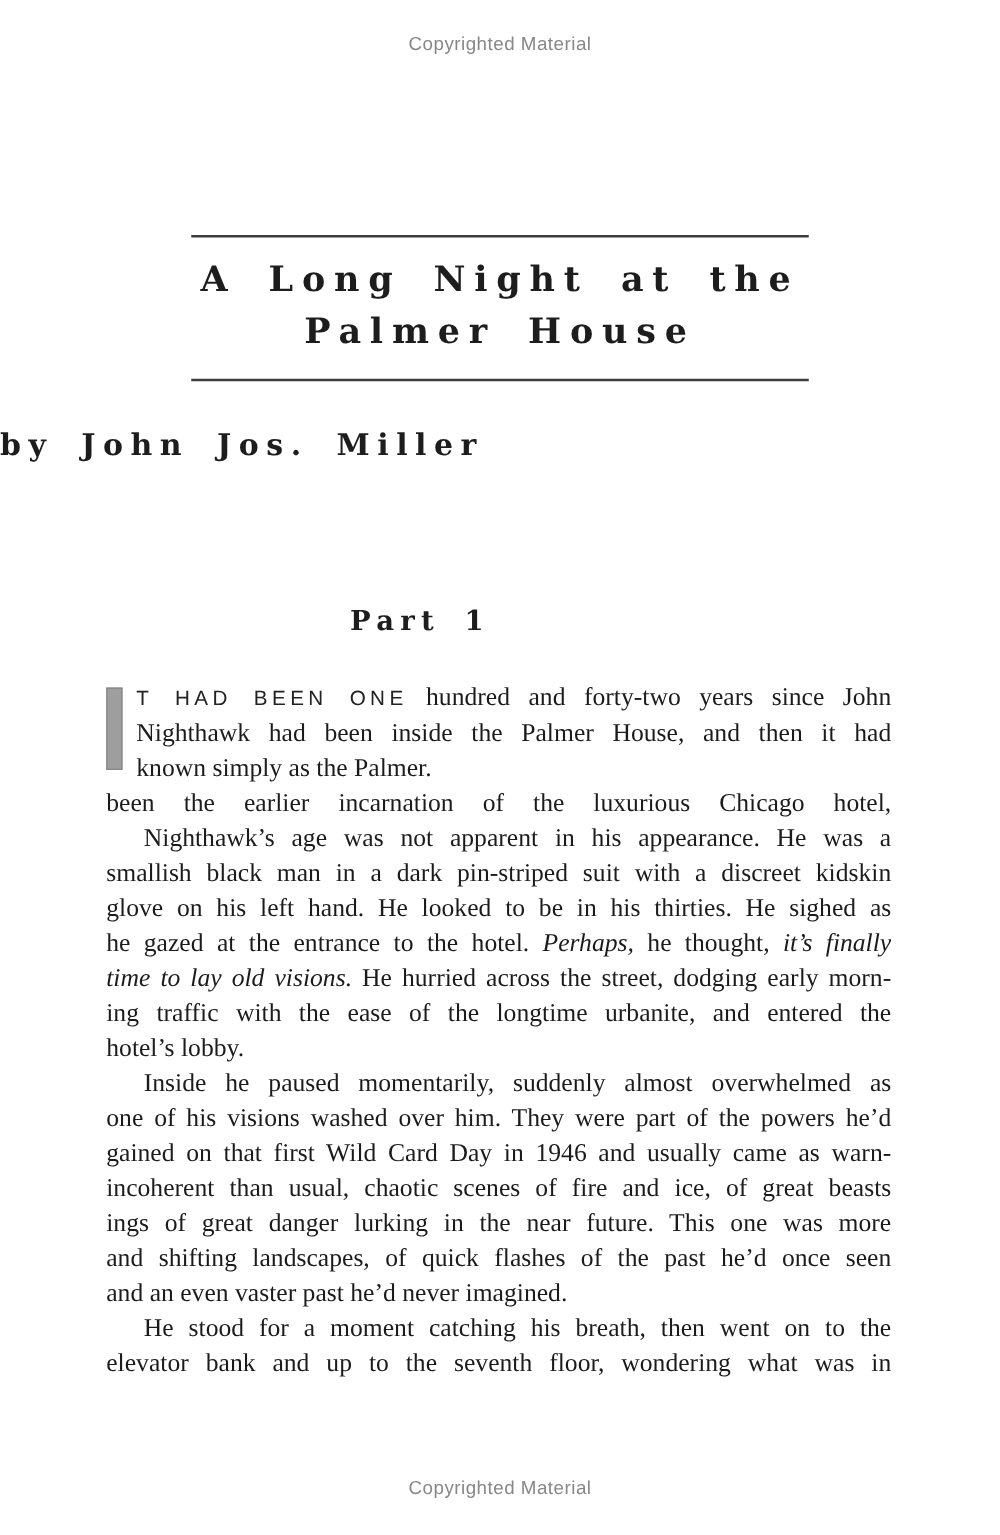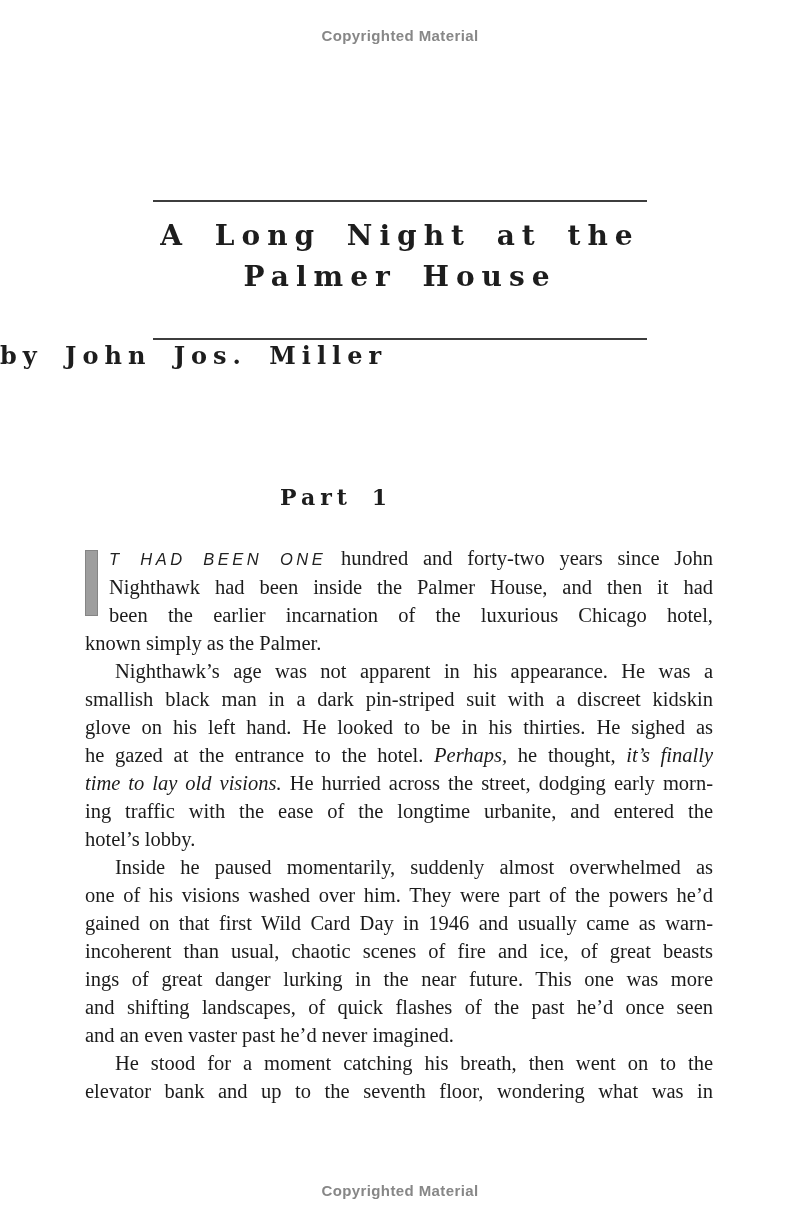--- a/index.html
+++ b/index.html
@@ -13,35 +13,35 @@
     background: #ffffff;
     overflow: hidden;
     font-family: "Liberation Serif", serif;
   }
   .notice {
     position: absolute;
     left: 0; width: 800px;
     text-align: center;
     font-family: "Liberation Sans", sans-serif;
     font-size: 15px;
-    font-weight: 700;
+    font-weight: 400;
     letter-spacing: 0.4px;
     color: #878787;
   }
   .notice-top { top: 27px; }
   .notice-bottom { top: 1182px; }
 
   .title-block {
     position: absolute;
     left: 153px;
-    top: 200px;
+    top: 188px;
     width: 494px;
     border-top: 2px solid #3d3d3d;
     border-bottom: 2px solid #3d3d3d;
-    height: 140px;
+    height: 117px;
     box-sizing: border-box;
   }
   .chapter-title {
     margin-top: 13px;
     text-align: center;
     font-family: "DejaVu Serif", serif;
     font-weight: 700;
     font-size: 28px;
     line-height: 41px;
     letter-spacing: 7px;
@@ -91,21 +91,20 @@
     text-align: left;
     text-align-last: left;
   }
   .line.indent { text-indent: 30px; }
   .seg-italic { font-style: italic; }
   .seg-opener {
     font-family: "Liberation Sans", sans-serif;
     font-size: 16.5px;
     letter-spacing: 3.5px;
     color: #222222;
-    font-style: italic;
   }
   .drop-cap-bar {
     float: left;
     width: 13px;
     height: 66px;
     margin: 6px 11px 0 0;
     background: #9e9e9e;
     border: 1px solid #858585;
     box-sizing: border-box;
   }
@@ -126,22 +125,22 @@
 
   <div class="byline">by John Jos. Miller</div>
 
   <div class="part-heading">Part 1</div>
 
   <div class="body-text" id="body-text">
       <div class="para">
         <div class="drop-cap-bar"></div>
         <div class="line"><span class="seg-opener">T HAD BEEN ONE</span><span> hundred and forty-two years since John</span></div>
         <div class="line"><span>Nighthawk had been inside the Palmer House, and then it had</span></div>
+        <div class="line last"><span>known simply as the Palmer.</span></div>
         <div class="line"><span>been the earlier incarnation of the luxurious Chicago hotel,</span></div>
-        <div class="line last"><span>known simply as the Palmer.</span></div>
       </div>
       <div class="para">
         <div class="line indent"><span>Nighthawk’s age was not apparent in his appearance. He was a</span></div>
         <div class="line"><span>smallish black man in a dark pin-striped suit with a discreet kidskin</span></div>
         <div class="line"><span>glove on his left hand. He looked to be in his thirties. He sighed as</span></div>
         <div class="line"><span>he gazed at the entrance to the hotel. </span><span class="seg-italic">Perhaps,</span><span> he thought, </span><span class="seg-italic">it’s finally</span></div>
         <div class="line"><span class="seg-italic">time to lay old visions.</span><span> He hurried across the street, dodging early morn-</span></div>
         <div class="line"><span>ing traffic with the ease of the longtime urbanite, and entered the</span></div>
         <div class="line last"><span>hotel’s lobby.</span></div>
       </div>

